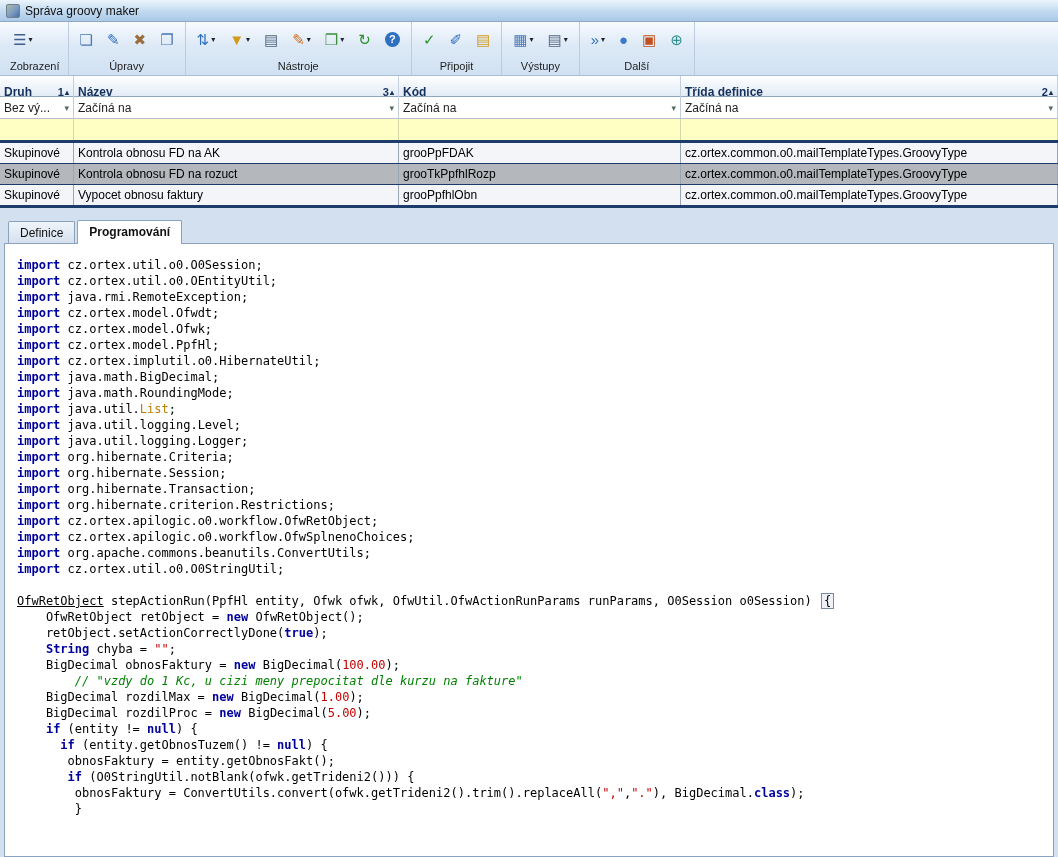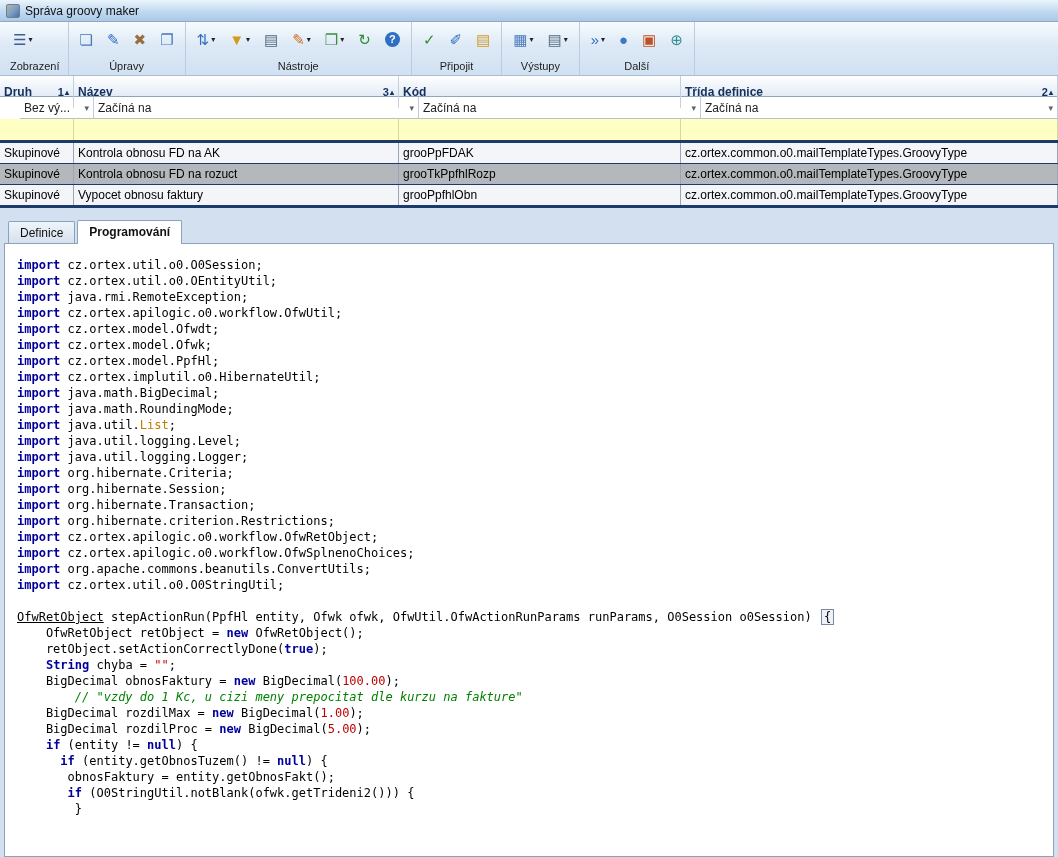--- a/index.html
+++ b/index.html
@@ -251,21 +251,21 @@
         <span>Kód</span>
       </div>
       <div class="g-hcell">
         <span>Třída definice</span>
         <span class="sort-badge">
           <span>2</span>
           <span class="sort-arr">▴</span>
         </span>
       </div>
     </div>
-  <div class="g-filter" id="gfilter" style="grid-template-columns: 74px 325px 282px 1fr; margin-left: 20px;">
+  <div class="g-filter" id="gfilter" style="grid-template-columns: 74px 325px 282px 1fr;">
       <div class="g-fcell">
         <span>Bez vý...</span>
         <span class="chev">▾</span>
       </div>
       <div class="g-fcell">
         <span>Začíná na</span>
         <span class="chev">▾</span>
       </div>
       <div class="g-fcell">
         <span>Začíná na</span>
@@ -307,21 +307,20 @@
 <div class="detail">
   <div class="tabbar" id="tabbar">
       <div class="tab">Definice</div>
       <div class="tab active">Programování</div>
     </div>
   <div class="code-panel">
     <div class="code" id="code">
         <div class="line"><span class="tok-kw">import</span><span class="tok-t"> cz.ortex.util.o0.O0Session;</span></div>
         <div class="line"><span class="tok-kw">import</span><span class="tok-t"> cz.ortex.util.o0.OEntityUtil;</span></div>
         <div class="line"><span class="tok-kw">import</span><span class="tok-t"> java.rmi.RemoteException;</span></div>
-        <div class="line"><span class="tok-kw">import</span><span class="tok-t"> cz.ortex.apilogic.o0.workflow.OfwUtil;</span></div>
         <div class="line"><span class="tok-kw">import</span><span class="tok-t"> cz.ortex.model.Ofwdt;</span></div>
         <div class="line"><span class="tok-kw">import</span><span class="tok-t"> cz.ortex.model.Ofwk;</span></div>
         <div class="line"><span class="tok-kw">import</span><span class="tok-t"> cz.ortex.model.PpfHl;</span></div>
         <div class="line"><span class="tok-kw">import</span><span class="tok-t"> cz.ortex.implutil.o0.HibernateUtil;</span></div>
         <div class="line"><span class="tok-kw">import</span><span class="tok-t"> java.math.BigDecimal;</span></div>
         <div class="line"><span class="tok-kw">import</span><span class="tok-t"> java.math.RoundingMode;</span></div>
         <div class="line"><span class="tok-kw">import</span><span class="tok-t"> java.util.</span><span class="tok-orn">List</span><span class="tok-t">;</span></div>
         <div class="line"><span class="tok-kw">import</span><span class="tok-t"> java.util.logging.Level;</span></div>
         <div class="line"><span class="tok-kw">import</span><span class="tok-t"> java.util.logging.Logger;</span></div>
         <div class="line"><span class="tok-kw">import</span><span class="tok-t"> org.hibernate.Criteria;</span></div>
@@ -338,16 +337,17 @@
         <div class="line"><span class="tok-t">    retObject.setActionCorrectlyDone(</span><span class="tok-kw">true</span><span class="tok-t">);</span></div>
         <div class="line"><span class="tok-t">    </span><span class="tok-kw">String</span><span class="tok-t"> chyba = </span><span class="tok-str">""</span><span class="tok-t">;</span></div>
         <div class="line"><span class="tok-t">    BigDecimal obnosFaktury = </span><span class="tok-kw">new</span><span class="tok-t"> BigDecimal(</span><span class="tok-num">100.00</span><span class="tok-t">);</span></div>
         <div class="line"><span class="tok-com">        // "vzdy do 1 Kc, u cizi meny prepocitat dle kurzu na fakture"</span></div>
         <div class="line"><span class="tok-t">    BigDecimal rozdilMax = </span><span class="tok-kw">new</span><span class="tok-t"> BigDecimal(</span><span class="tok-num">1.00</span><span class="tok-t">);</span></div>
         <div class="line"><span class="tok-t">    BigDecimal rozdilProc = </span><span class="tok-kw">new</span><span class="tok-t"> BigDecimal(</span><span class="tok-num">5.00</span><span class="tok-t">);</span></div>
         <div class="line"><span class="tok-t">    </span><span class="tok-kw">if</span><span class="tok-t"> (entity != </span><span class="tok-kw">null</span><span class="tok-t">) {</span></div>
         <div class="line"><span class="tok-t">      </span><span class="tok-kw">if</span><span class="tok-t"> (entity.getObnosTuzem() != </span><span class="tok-kw">null</span><span class="tok-t">) {</span></div>
         <div class="line"><span class="tok-t">       obnosFaktury = entity.getObnosFakt();</span></div>
         <div class="line"><span class="tok-t">       </span><span class="tok-kw">if</span><span class="tok-t"> (O0StringUtil.notBlank(ofwk.getTrideni2())) {</span></div>
+        <div class="line"><span class="tok-t">        obnosFaktury = ConvertUtils.convert(ofwk.getTrideni2().trim().replaceAll(</span><span class="tok-str">","</span><span class="tok-t">,</span><span class="tok-str">"."</span><span class="tok-t">), BigDecimal.</span><span class="tok-kw">class</span><span class="tok-t">);</span></div>
         <div class="line"><span class="tok-t">        }</span></div>
       </div>
   </div>
 </div>
 
 </body></html>

